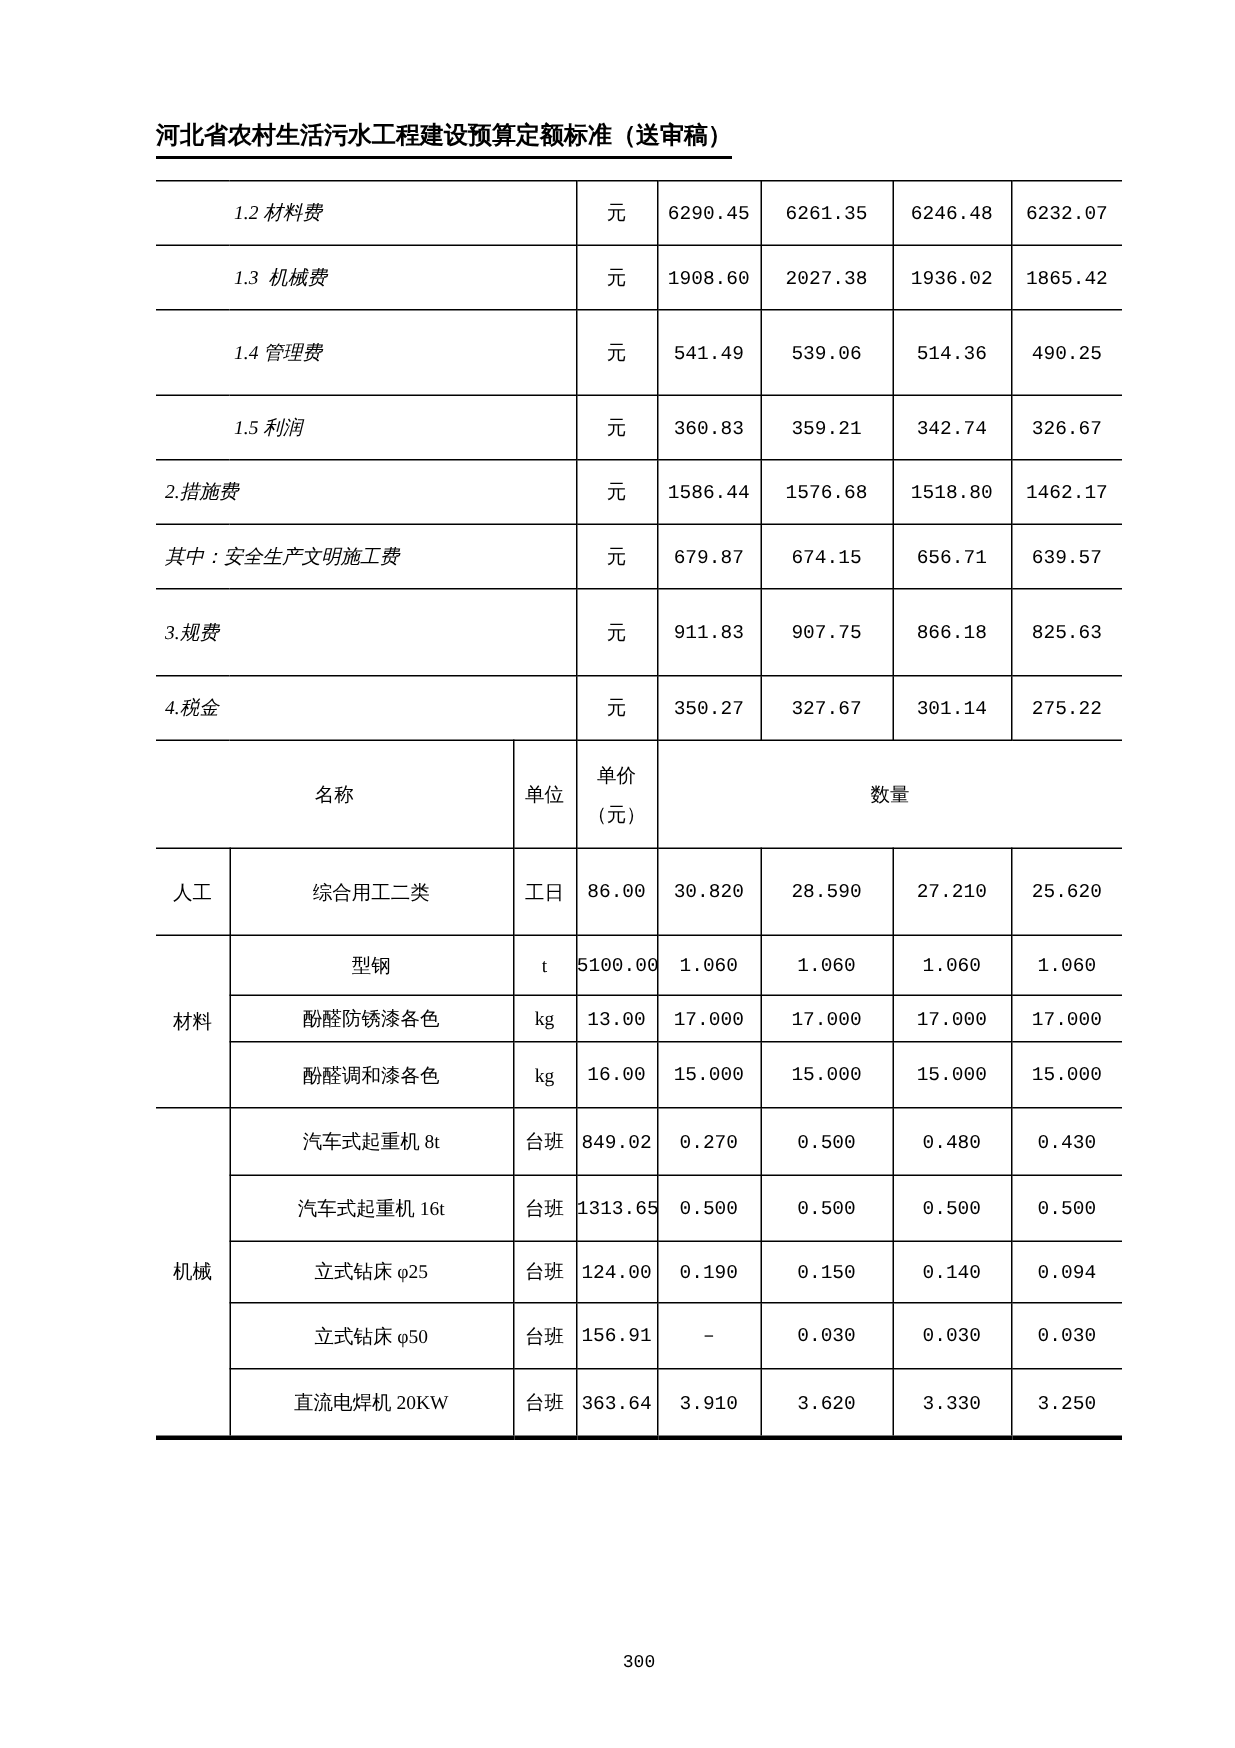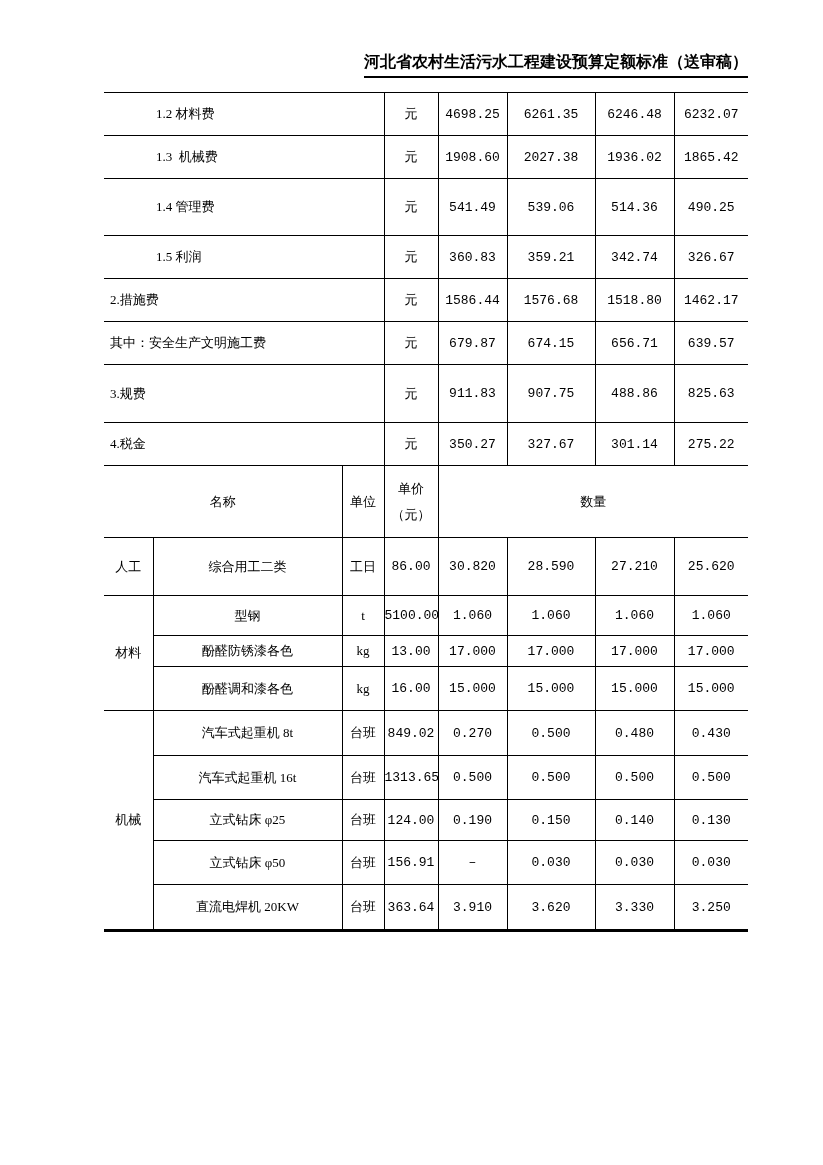--- a/index.html
+++ b/index.html
@@ -2,38 +2,38 @@
 <html><head>
 <meta charset="utf-8">
 <style>
   html, body { margin:0; padding:0; }
   body {
     width:823px; height:1165px; background:#ffffff; color:#000;
     font-family:"Liberation Serif", serif;
     -webkit-font-smoothing:none;
   }
   .sheet { margin-left:104px; width:644px; }
-  .title-wrap { padding-top:52px; text-align:right; }
+  .title-wrap { padding-top:52px; text-align:left;margin-top:28px; }
   .doc-title {
     display:inline-block; font-size:16px; font-weight:bold;
     border-bottom:2px solid #000; padding-bottom:3px; letter-spacing:0;
   }
   table.quota {
     margin-top:14px; border-collapse:collapse; table-layout:fixed;
     width:644px;
   }
   table.quota td, table.quota th {
     border-right:1px solid #000; border-bottom:1px solid #000;
     padding:0; font-weight:normal; font-size:13px;
     vertical-align:middle; text-align:center; overflow:hidden;
   }
   table.quota td:last-child, table.quota th:last-child { border-right:none; }
   table.quota tr.first td { border-top:1px solid #000; }
   table.quota .bb3 { border-bottom:3px solid #000; }
-  .lbl { text-align:left !important; padding-left:6px !important; white-space:pre; }
+  .lbl { text-align:left !important; padding-left:6px !important; white-space:pre;font-style:italic; }
   .lbl.ind { padding-left:52px !important; }
   .name { white-space:pre;margin-left:10px; }
   .num {
     font-family:"Liberation Mono", monospace; font-size:12px;
   }
   .hdr2 div { line-height:26px; }
   .pagenum { margin-top:141px; text-align:center; font-size:12px;
     font-family:"Liberation Mono", monospace; }
 </style>
 </head>
@@ -54,21 +54,21 @@
       <col style="width:69px">
         <col style="width:88px">
         <col style="width:79px">
         <col style="width:74px">
     </colgroup>
 
     <tbody>
         <tr class="first" style="height:43px">
       <td class="lbl ind" colspan="3">1.2 材料费</td>
       <td>元</td>
-      <td class="num">4698.25</td>
+      <td class="num">6290.45</td>
       <td class="num">6261.35</td>
       <td class="num">6246.48</td>
       <td class="num">6232.07</td>
     </tr>
     <tr style="height:43px">
       <td class="lbl ind" colspan="3">1.3  机械费</td>
       <td>元</td>
       <td class="num">1908.60</td>
       <td class="num">2027.38</td>
       <td class="num">1936.02</td>
@@ -104,21 +104,21 @@
       <td class="num">679.87</td>
       <td class="num">674.15</td>
       <td class="num">656.71</td>
       <td class="num">639.57</td>
     </tr>
     <tr style="height:58px">
       <td class="lbl" colspan="3">3.规费</td>
       <td>元</td>
       <td class="num">911.83</td>
       <td class="num">907.75</td>
-      <td class="num">488.86</td>
+      <td class="num">866.18</td>
       <td class="num">825.63</td>
     </tr>
     <tr style="height:43px">
       <td class="lbl" colspan="3">4.税金</td>
       <td>元</td>
       <td class="num">350.27</td>
       <td class="num">327.67</td>
       <td class="num">301.14</td>
       <td class="num">275.22</td>
     </tr>
@@ -192,21 +192,21 @@
       <td class="num">0.500</td>
       <td class="num">0.500</td>
     </tr>
     <tr style="height:41px">
       <td class="name">立式钻床 φ25</td>
       <td>台班</td>
       <td class="num">124.00</td>
       <td class="num">0.190</td>
       <td class="num">0.150</td>
       <td class="num">0.140</td>
-      <td class="num">0.130</td>
+      <td class="num">0.094</td>
     </tr>
     <tr style="height:44px">
       <td class="name">立式钻床 φ50</td>
       <td>台班</td>
       <td class="num">156.91</td>
       <td class="num">–</td>
       <td class="num">0.030</td>
       <td class="num">0.030</td>
       <td class="num">0.030</td>
     </tr>
@@ -215,14 +215,15 @@
       <td class="bb3">台班</td>
       <td class="num bb3">363.64</td>
       <td class="num bb3">3.910</td>
       <td class="num bb3">3.620</td>
       <td class="num bb3">3.330</td>
       <td class="num bb3">3.250</td>
     </tr>
   </tbody>
     </table>
 
+  <div class="pagenum">300</div>
 
 </div>
 
 </body></html>

